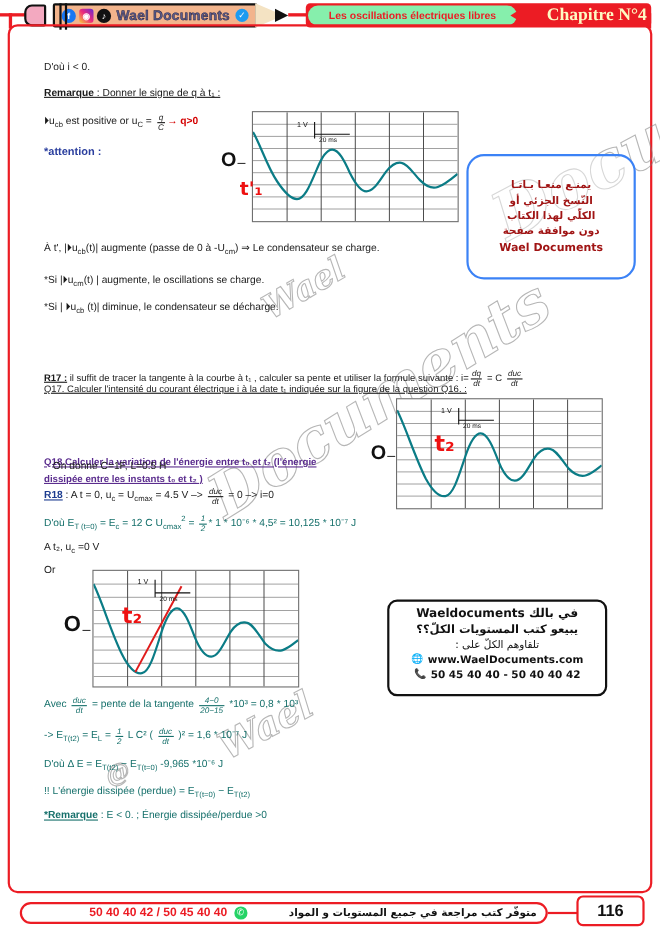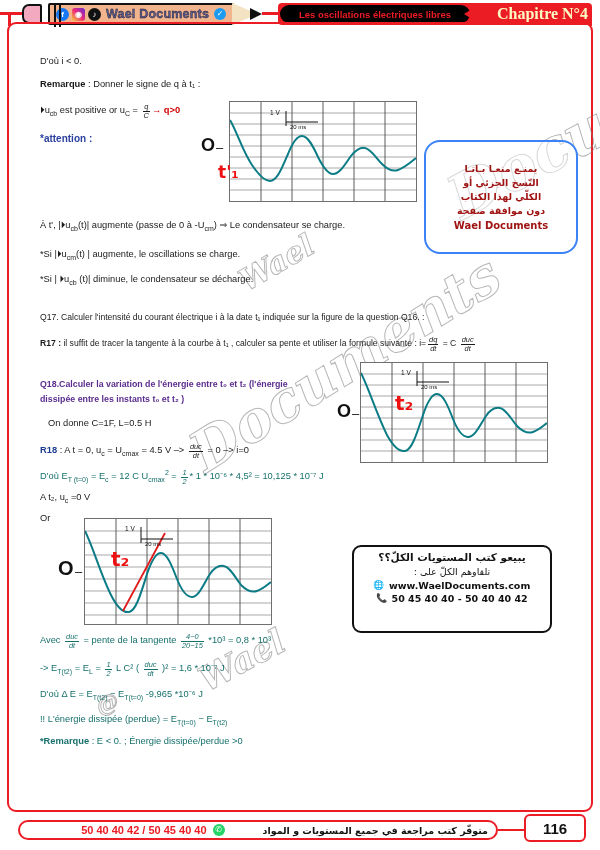--- a/index.html
+++ b/index.html
@@ -64,21 +64,21 @@
   .verified{
     width:12px;height:12px;border-radius:50%;background:#1d9bf0;color:#fff;
     font-size:8px;line-height:12px;text-align:center;flex:none;margin-left:2px;
   }
   .titlebar{
     position:absolute;left:278px;top:3px;width:314px;height:22px;
     background:#ec1c24;border-radius:4px;
   }
   .titlewhite{
     position:absolute;left:2px;top:2px;width:190px;height:18px;
-    background:#000000;border-radius:10px;
+    background:#86efac;border-radius:10px;
     display:flex;align-items:center;justify-content:center;
   }
   .titlewhite span{
     font-size:9.5px;font-weight:bold;color:#ec1c24;white-space:nowrap;
   }
   .chapbanner{
     position:absolute;right:4px;top:2px;height:18px;
     display:flex;align-items:center;
   }
   .chapbanner span{
@@ -93,21 +93,21 @@
     position:absolute;left:0;top:12px;width:26px;height:2.5px;background:#ec1c24;
   }
   .hline-mid{
     position:absolute;left:262px;top:12px;width:18px;height:2.5px;background:#ec1c24;
   }
   .drop-l{position:absolute;left:8px;top:12px;width:2.5px;height:14px;background:#ec1c24;}
   .drop-r{position:absolute;left:589px;top:12px;width:2.5px;height:14px;background:#ec1c24;}
 
   
   .txt{position:absolute;font-size:9.3px;line-height:12px;color:#1a1a1a;white-space:nowrap;}
-  .u{}
+  .u{text-decoration:underline;margin-top:36px;}
   .b{font-weight:bold;}
   .red{color:#d40000;}
   .blue{color:#2b3f9e;}
   .teal{color:#16706b;}
   .purple{color:#5b2d8e;}
   .navy{color:#1b3b8f;}
   .frac{display:inline-block;text-align:center;vertical-align:-5px;font-style:italic;font-size:7.4px;line-height:8px;margin:0 2px;}
   .frac .n{display:block;border-bottom:1px solid currentColor;padding:0 1px;}
   .frac .d{display:block;padding:0 1px;}
   sub{font-size:7px;}
@@ -393,20 +393,21 @@
 
   <div class="stamp">
     <div>يمنـع منعـا بـاتـا</div>
     <div>النّسخ الجزئي أو</div>
     <div>الكلّي لهذا الكتاب</div>
     <div>دون موافقة صفحة</div>
     <div class="wd">Wael Documents</div>
   </div>
 
   <div class="adbox">
+    <div class="l1">في بالك Waeldocuments</div>
     <div class="l2">يبيعو كتب المستويات الكلّ؟؟</div>
     <div class="l3">تلقاوهم الكلّ على :</div>
     <div class="adrow">
       <span class="gicon">🌐</span>
       <span>www.WaelDocuments.com</span>
     </div>
     <div class="adrow">
       <span class="gicon">📞</span>
       <span>50 45 40 40 - 50 40 40 42</span>
     </div>

